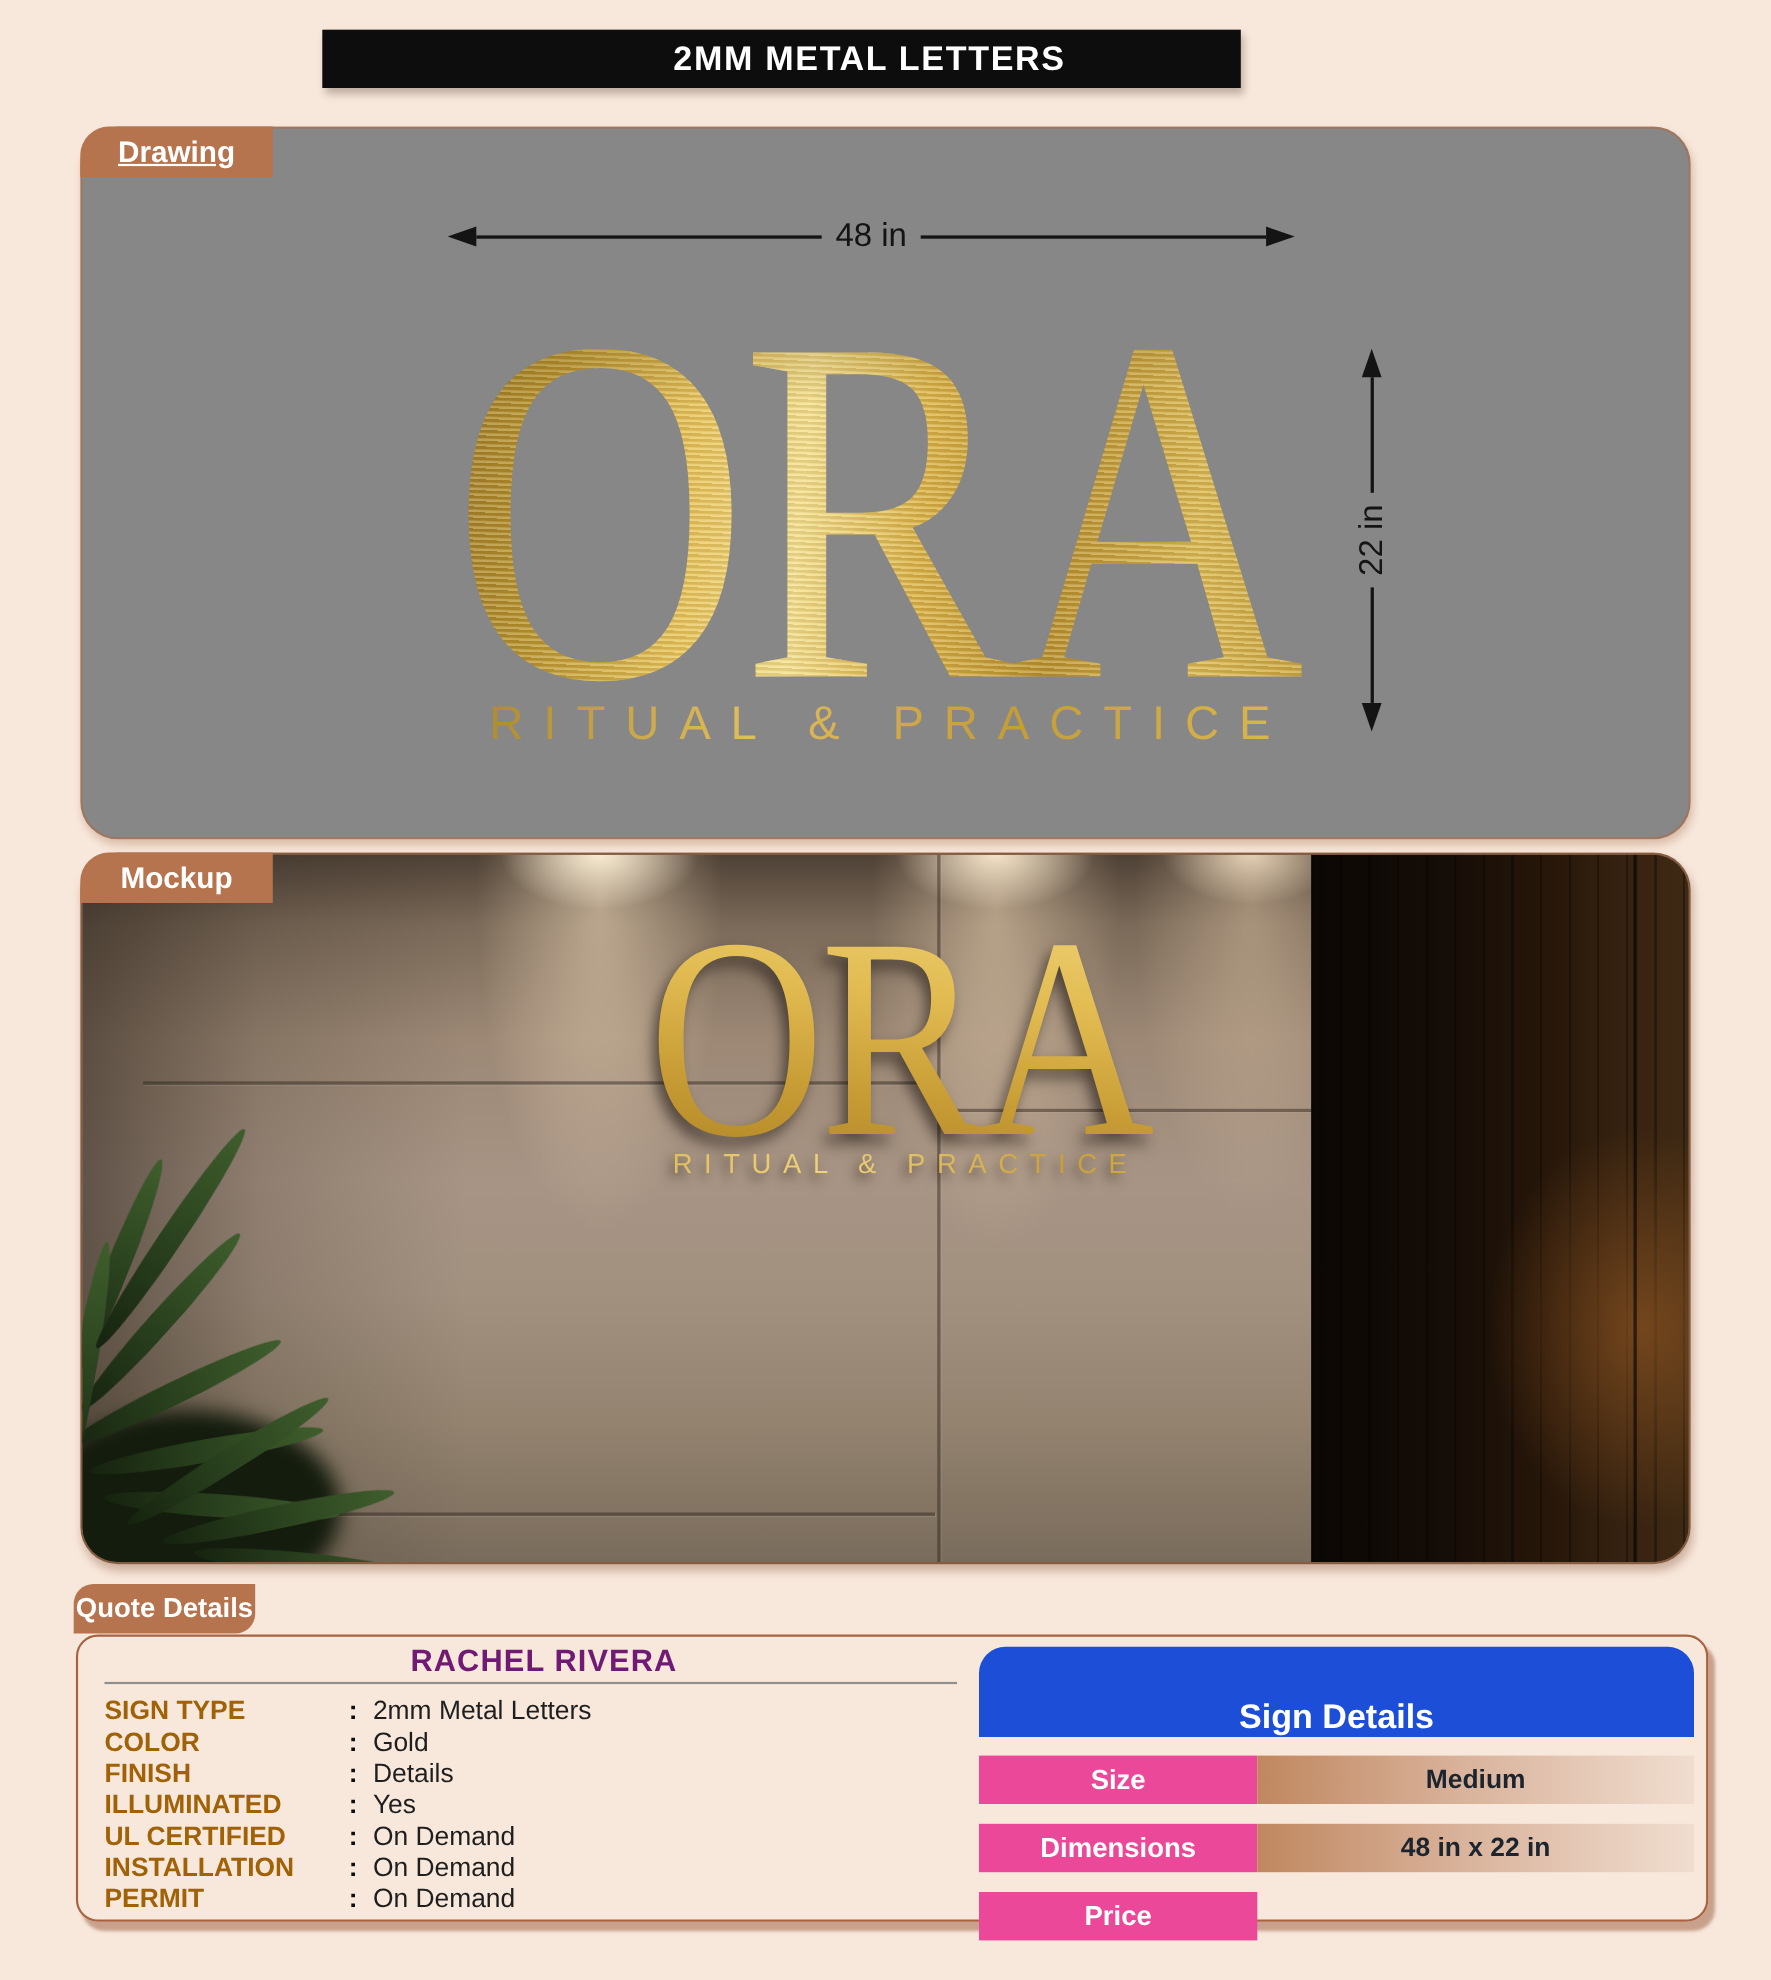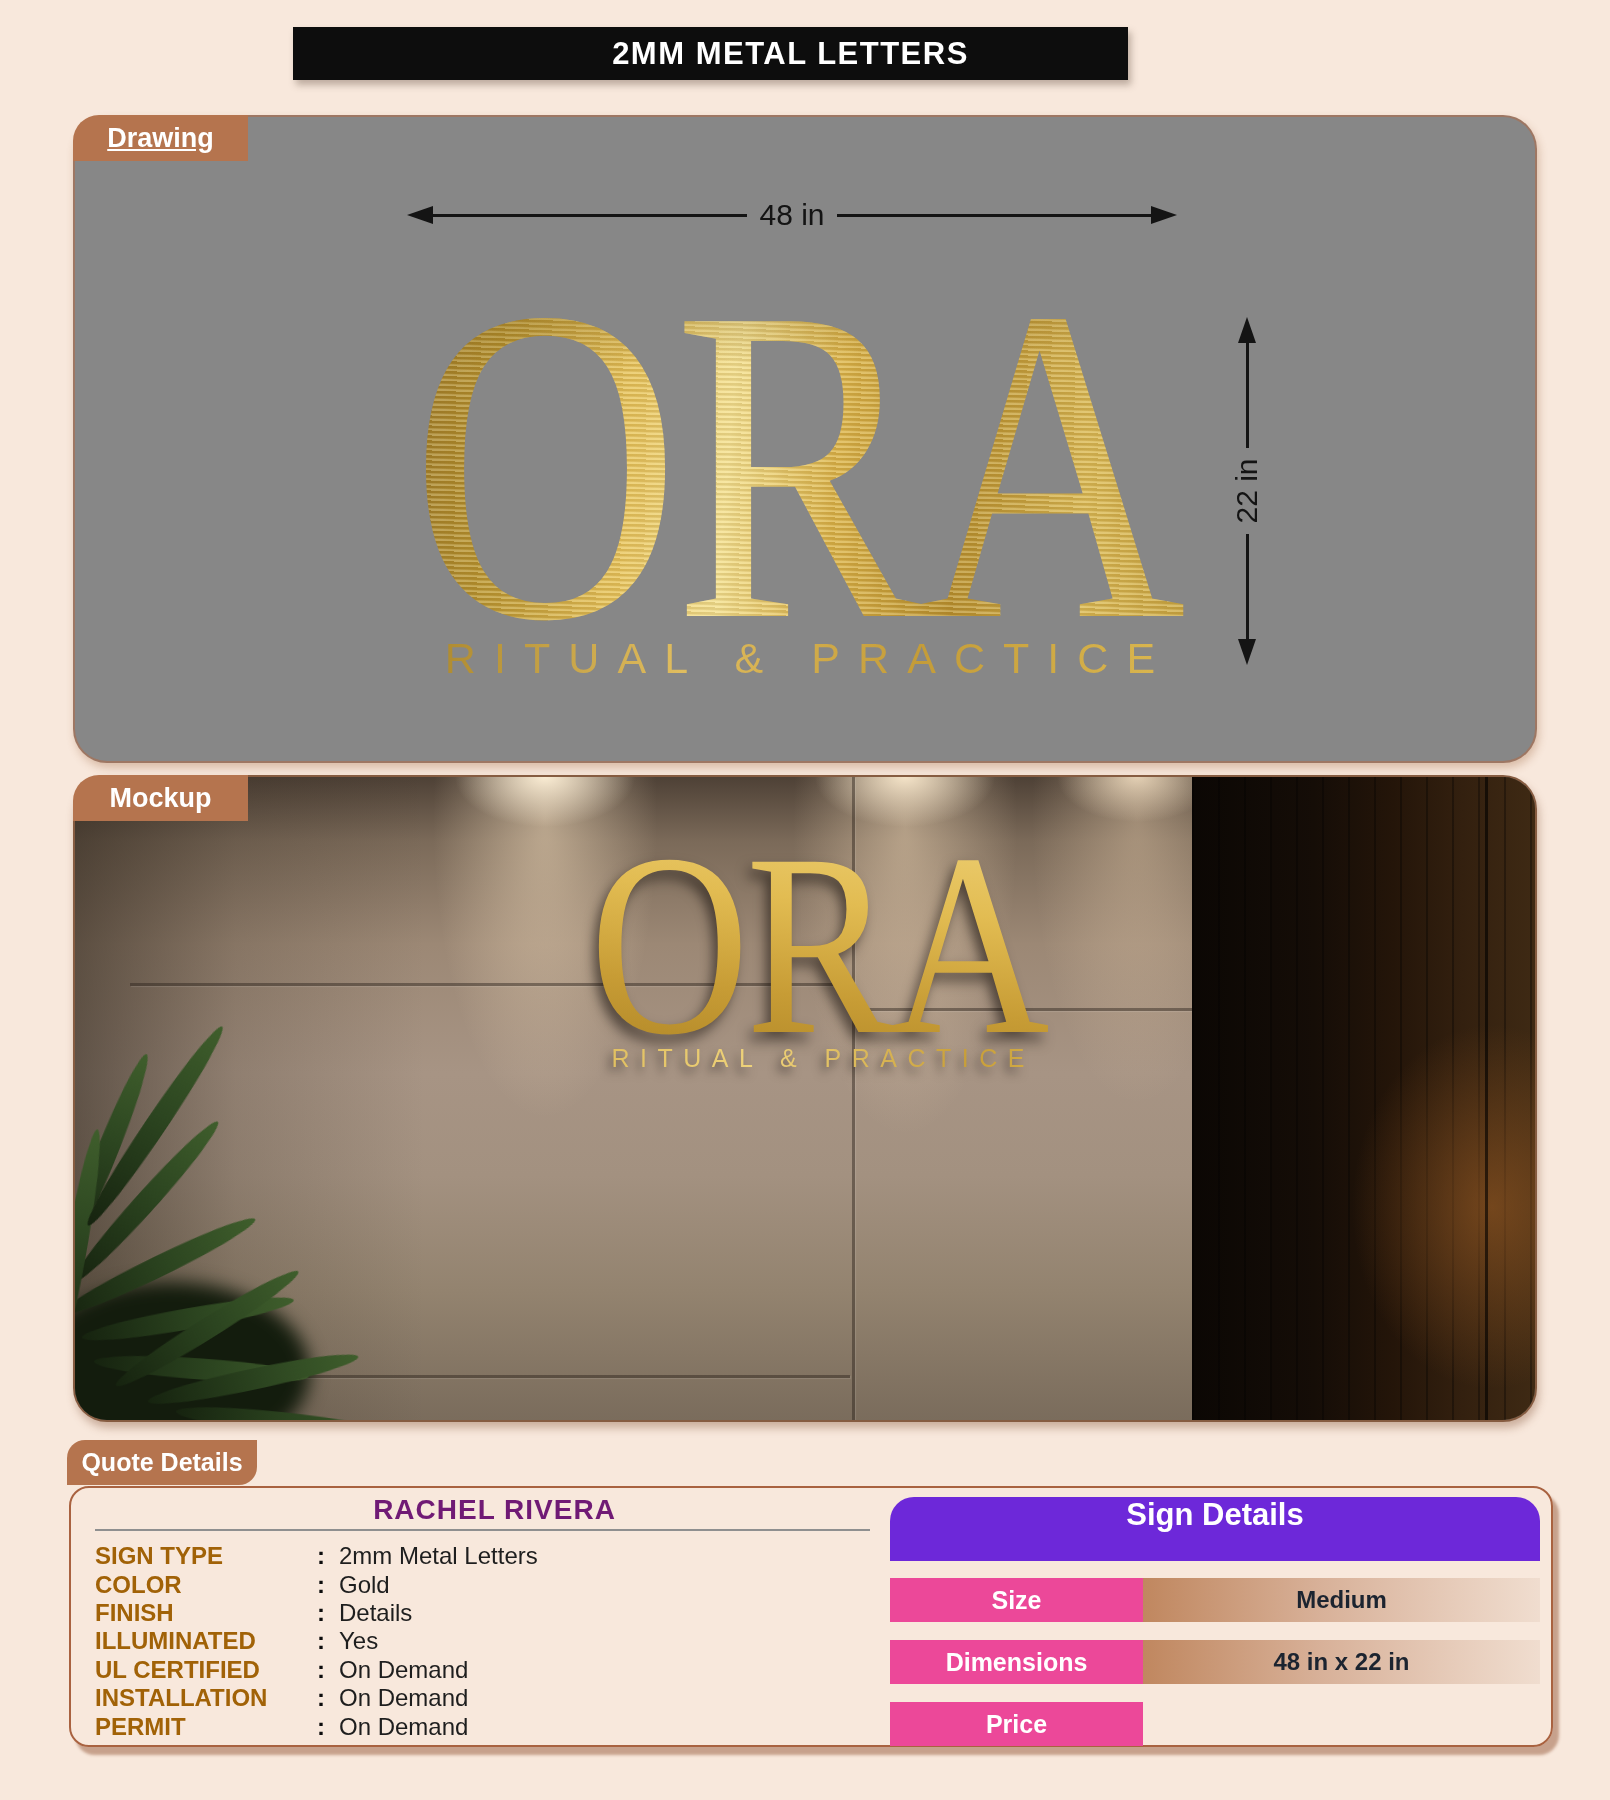--- a/index.html
+++ b/index.html
@@ -11,21 +11,21 @@
     background:#0d0d0d;display:flex;align-items:center;justify-content:center;
     box-shadow:3px 5px 7px rgba(80,60,45,.35);}
   .title-bar span{color:#fff;font-weight:bold;font-size:31px;letter-spacing:1.5px;
     transform:translateX(80px);white-space:nowrap;}
 
   
   .tab{position:absolute;background:#b5744e;color:#fff;font-weight:bold;
     display:flex;align-items:center;justify-content:center;z-index:6;}
   .tab-drawing{left:73px;top:115px;width:175px;height:46px;font-size:27px;border-radius:26px 0 0 0;text-decoration:underline;}
   .tab-mockup{left:73px;top:775px;width:175px;height:46px;font-size:27px;border-radius:26px 0 0 0;}
-  .tab-quote{left:67px;top:1440px;width:190px;height:45px;font-size:25px;border-radius:18px 0 18px 0;}
+  .tab-quote{left:67px;top:1440px;width:165px;height:45px;font-size:25px;border-radius:18px 0 18px 0;}
 
   
   .panel-drawing{position:absolute;left:73px;top:115px;width:1464px;height:648px;
     background:#878787;border-radius:34px;border:2px solid rgba(176,106,69,.55);
     box-sizing:border-box;box-shadow:2px 5px 8px rgba(150,90,50,.3);}
 
   .dim-h{position:absolute;left:407px;top:201px;width:770px;height:28px;
     display:flex;align-items:center;color:#141414;font-size:30px;z-index:3;}
   .dim-line{flex:1;height:3px;background:#141414;}
   .ah{width:0;height:0;border-top:9px solid transparent;border-bottom:9px solid transparent;}
@@ -98,22 +98,22 @@
   .customer{position:absolute;left:107px;top:1494px;width:775px;text-align:center;
     font-size:28px;font-weight:bold;color:#701a75;letter-spacing:1px;}
   .divider{position:absolute;left:95px;top:1529px;width:775px;height:2px;background:#8f8f8f;}
   .specs{position:absolute;left:95px;top:1542px;font-size:24px;color:#1e1e1e;}
   .spec-row{display:flex;align-items:center;height:28.4px;}
   .spec-label{width:222px;font-weight:bold;color:#a16207;}
   .spec-colon{width:22px;font-weight:bold;color:#0d0d0d;}
 
   
   .sign-details{position:absolute;left:890px;top:1497px;width:650px;}
-  .sd-header{height:64px;background:#6d28d9;border-radius:24px 24px 0 0;color:#fff;
-    font-size:31px;font-weight:bold;display:flex;align-items:flex-start;justify-content:center;}
+  .sd-header{height:82px;background:#1d4ed8;border-radius:24px 24px 0 0;color:#fff;
+    font-size:31px;font-weight:bold;display:flex;align-items:flex-end;justify-content:center;}
   .sd-row{display:flex;height:44px;}
   .sd-row.r1{margin-top:17px;}
   .sd-row.r2{margin-top:18px;}
   .sd-row.r3{margin-top:18px;}
   .sd-label{width:253px;background:#ec4899;color:#fff;font-weight:bold;font-size:25px;
     display:flex;align-items:center;justify-content:center;}
   .sd-value{flex:1;background:linear-gradient(90deg,#c0875f 0%,#d8b199 45%,#f0ddcf 100%);
     color:#1c2430;font-weight:bold;font-size:24px;
     display:flex;align-items:center;justify-content:center;}
 </style>

